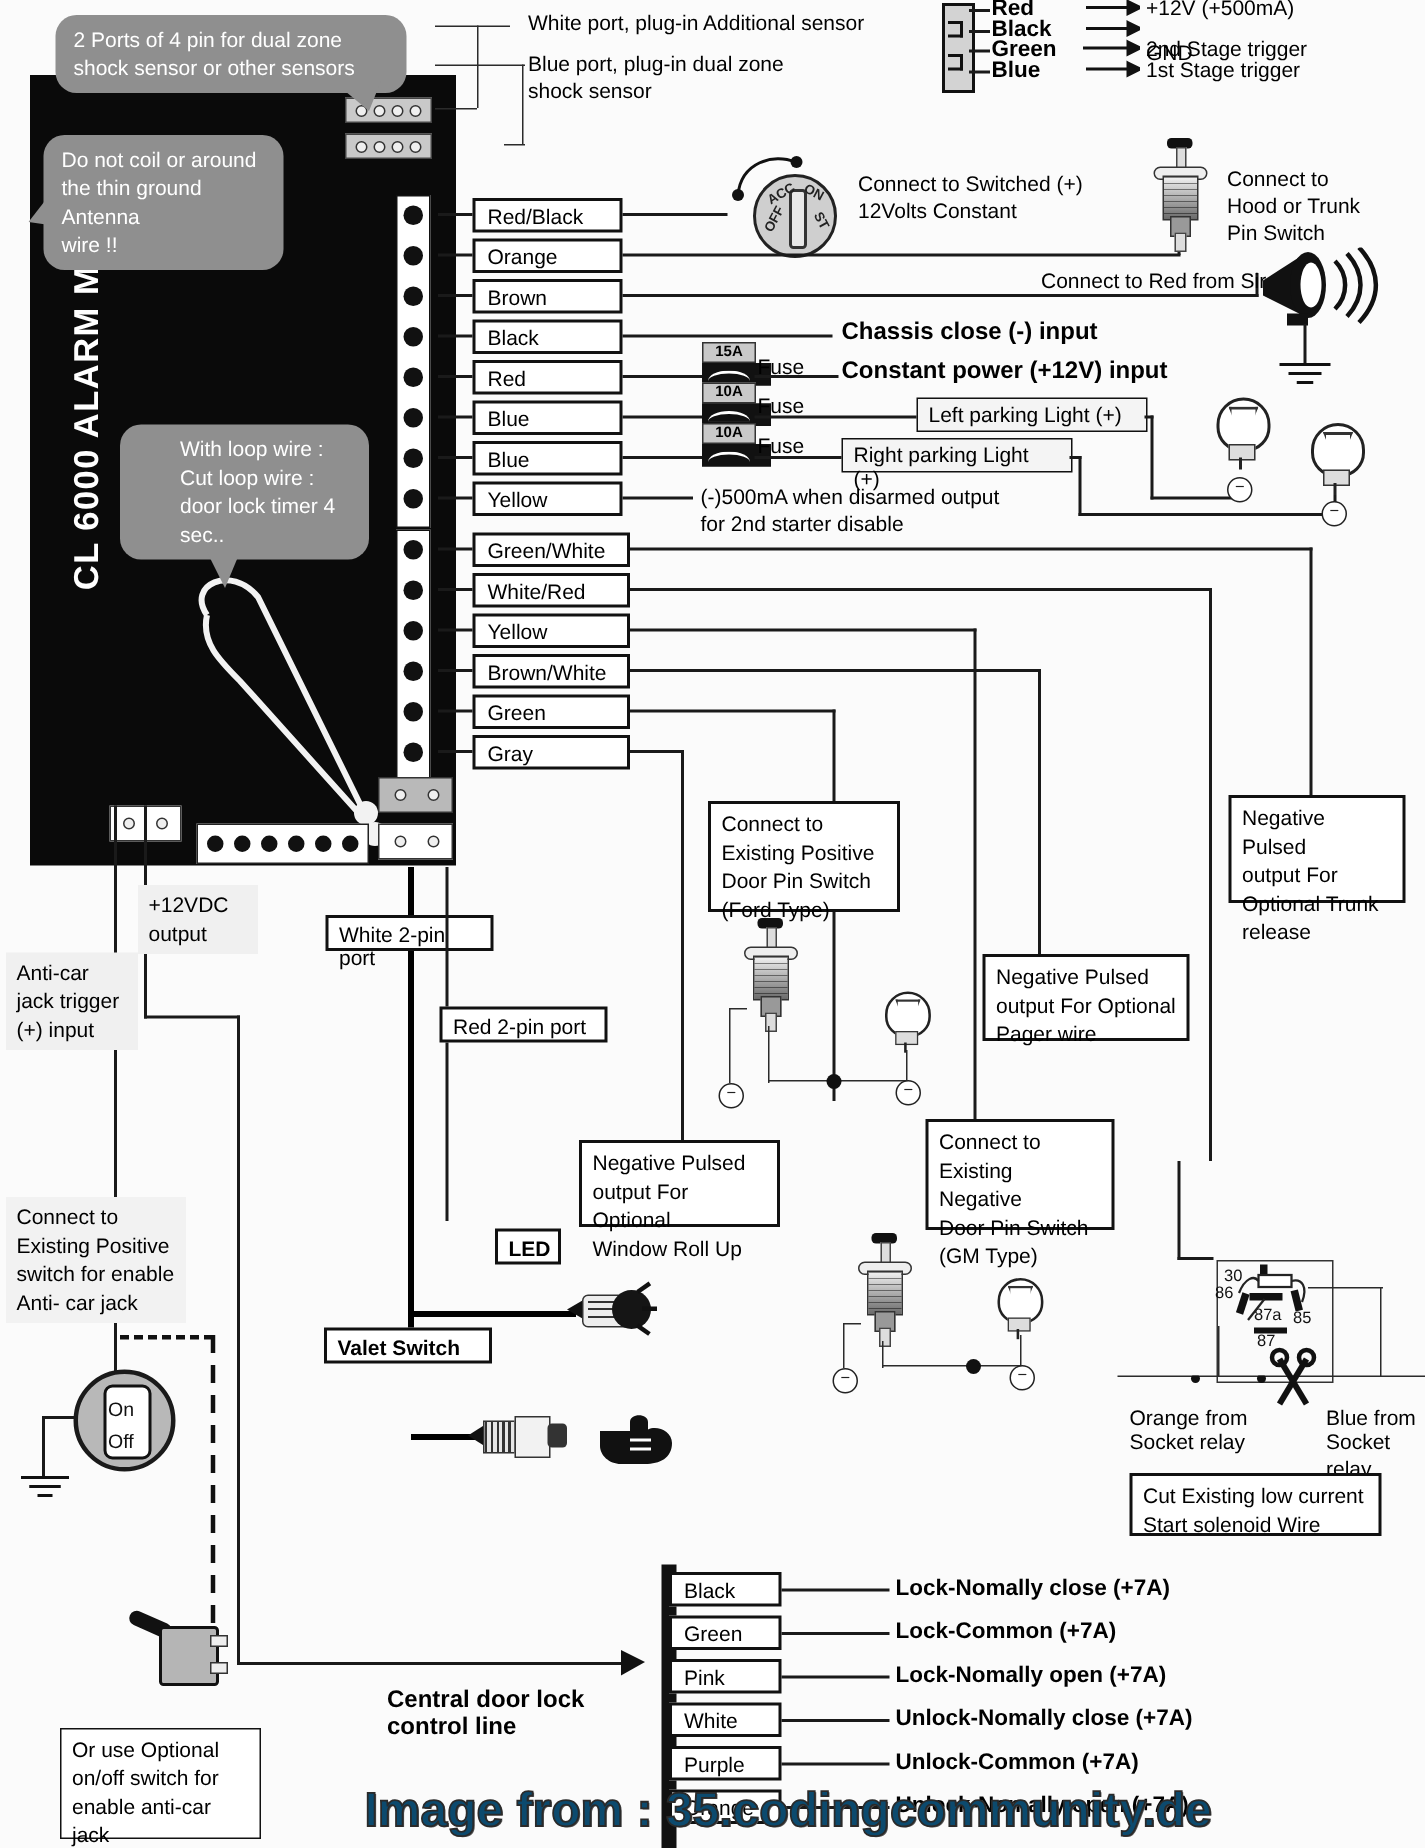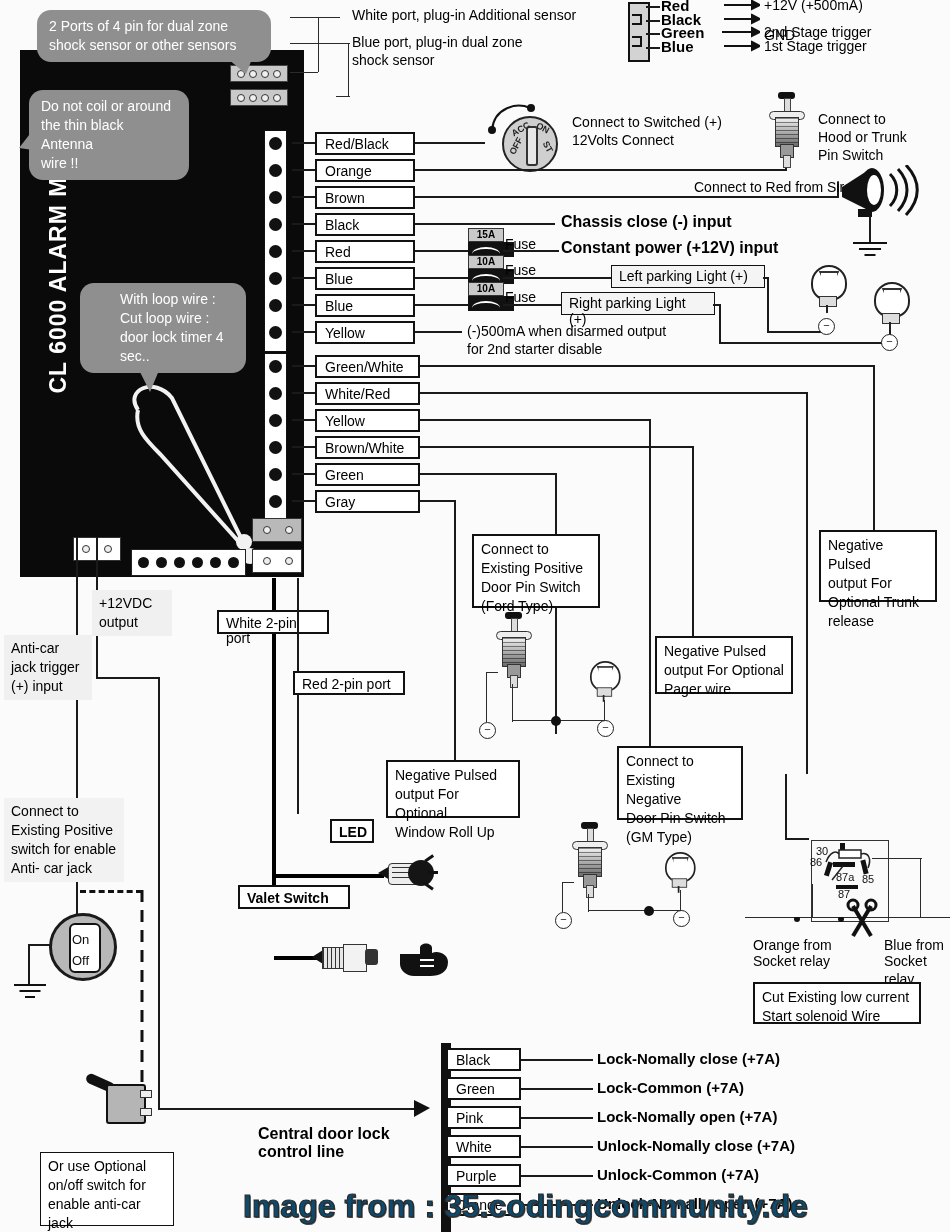--- a/index.html
+++ b/index.html
@@ -230,21 +230,21 @@
   <div class="bubble" style="left:37px;top:10px;width:234px;">
     <div>2 Ports of 4 pin for dual zone</div>
     <div>shock sensor or other sensors</div>
     <svg class="abs" style="left:185px;top:44px;" width="40" height="22">
       <polygon points="0,0 32,0 24,20" fill="#8f8f8f"></polygon>
     </svg>
   </div>
 
   <div class="bubble" style="left:29px;top:90px;width:160px;">
     <div>Do not coil or around</div>
-    <div>the thin black Antenna</div>
+    <div>the thin ground Antenna</div>
     <div>wire !!</div>
     <svg class="abs" style="left:-10px;top:40px;" width="18" height="24">
       <polygon points="14,0 14,20 0,18" fill="#8f8f8f"></polygon>
     </svg>
   </div>
 
   <div class="bubble" style="left:80px;top:283px;width:166px;padding-left:40px;">
     <div>With loop wire :</div>
     <div>Cut loop wire :</div>
     <div>door lock timer 4 sec..</div>
@@ -340,21 +340,21 @@
   <div class="ign-t" style="left:507px;top:141px;transform:rotate(-62deg);">OFF</div>
   <div class="ign-t" style="left:511px;top:124px;transform:rotate(-30deg);">ACC</div>
   <div class="ign-t" style="left:536px;top:123px;transform:rotate(28deg);">ON</div>
   <div class="ign-t" style="left:542px;top:142px;transform:rotate(62deg);">ST</div>
   <svg class="abs" style="left:486px;top:100px;" width="60" height="40">
     <path d="M6,30 C8,8 30,2 44,8" stroke="#111" stroke-width="2" fill="none"></path>
     <circle cx="6" cy="30" r="4" fill="#111"></circle>
       <circle cx="45" cy="8" r="4" fill="#111"></circle>
   </svg>
   <div class="lbl" style="left:572px;top:113px;">Connect to Switched (+)</div>
-  <div class="lbl" style="left:572px;top:131px;">12Volts Connect</div>
+  <div class="lbl" style="left:572px;top:131px;">12Volts Constant</div>
 
   <div class="h" style="left:415px;top:169px;width:372px;"></div>
   <div class="v" style="left:785px;top:132px;height:38px;"></div>
   <div class="pin" style="left:769px;top:92px;">
     <div class="cap"></div>
       <div class="stem"></div>
       <div class="flange"></div>
     <div class="barrel"></div>
       <div class="tail2"></div>
       <div class="tail3"></div>
@@ -649,21 +649,21 @@
   <div class="h thick" style="left:274px;top:874px;width:110px;height:4px;"></div>
   <div class="led" style="left:378px;top:859px;">
     <div class="cone"></div>
       <div class="body"></div>
       <div class="lens"></div>
     <div class="ray" style="left:46px;top:-2px;transform:rotate(-35deg);"></div>
     <div class="ray" style="left:50px;top:12px;"></div>
     <div class="ray" style="left:46px;top:26px;transform:rotate(35deg);"></div>
   </div>
 
-  <div class="note" style="left:238px;top:885px;width:112px;height:24px;line-height:15px;font-weight:bold;">Valet Switch</div>
+  <div class="note" style="left:216px;top:885px;width:112px;height:24px;line-height:15px;font-weight:bold;">Valet Switch</div>
   <div class="h thick" style="left:274px;top:956px;width:48px;height:4px;"></div>
   <div class="valet" style="left:312px;top:943px;">
     <div class="cone"></div>
       <div class="knurl"></div>
       <div class="mid"></div>
       <div class="btn"></div>
   </div>
   <svg class="abs" style="left:398px;top:940px;" width="56" height="40">
     <path d="M2,14 L22,14 L22,8 C22,2 34,2 34,8 L34,13 C40,10 50,14 50,22 C50,32 42,36 32,36 L16,36 C8,36 2,30 2,24 Z" fill="#111"></path>
     <path d="M22,20 L36,20 M22,26 L36,26" stroke="#fff" stroke-width="2"></path>

